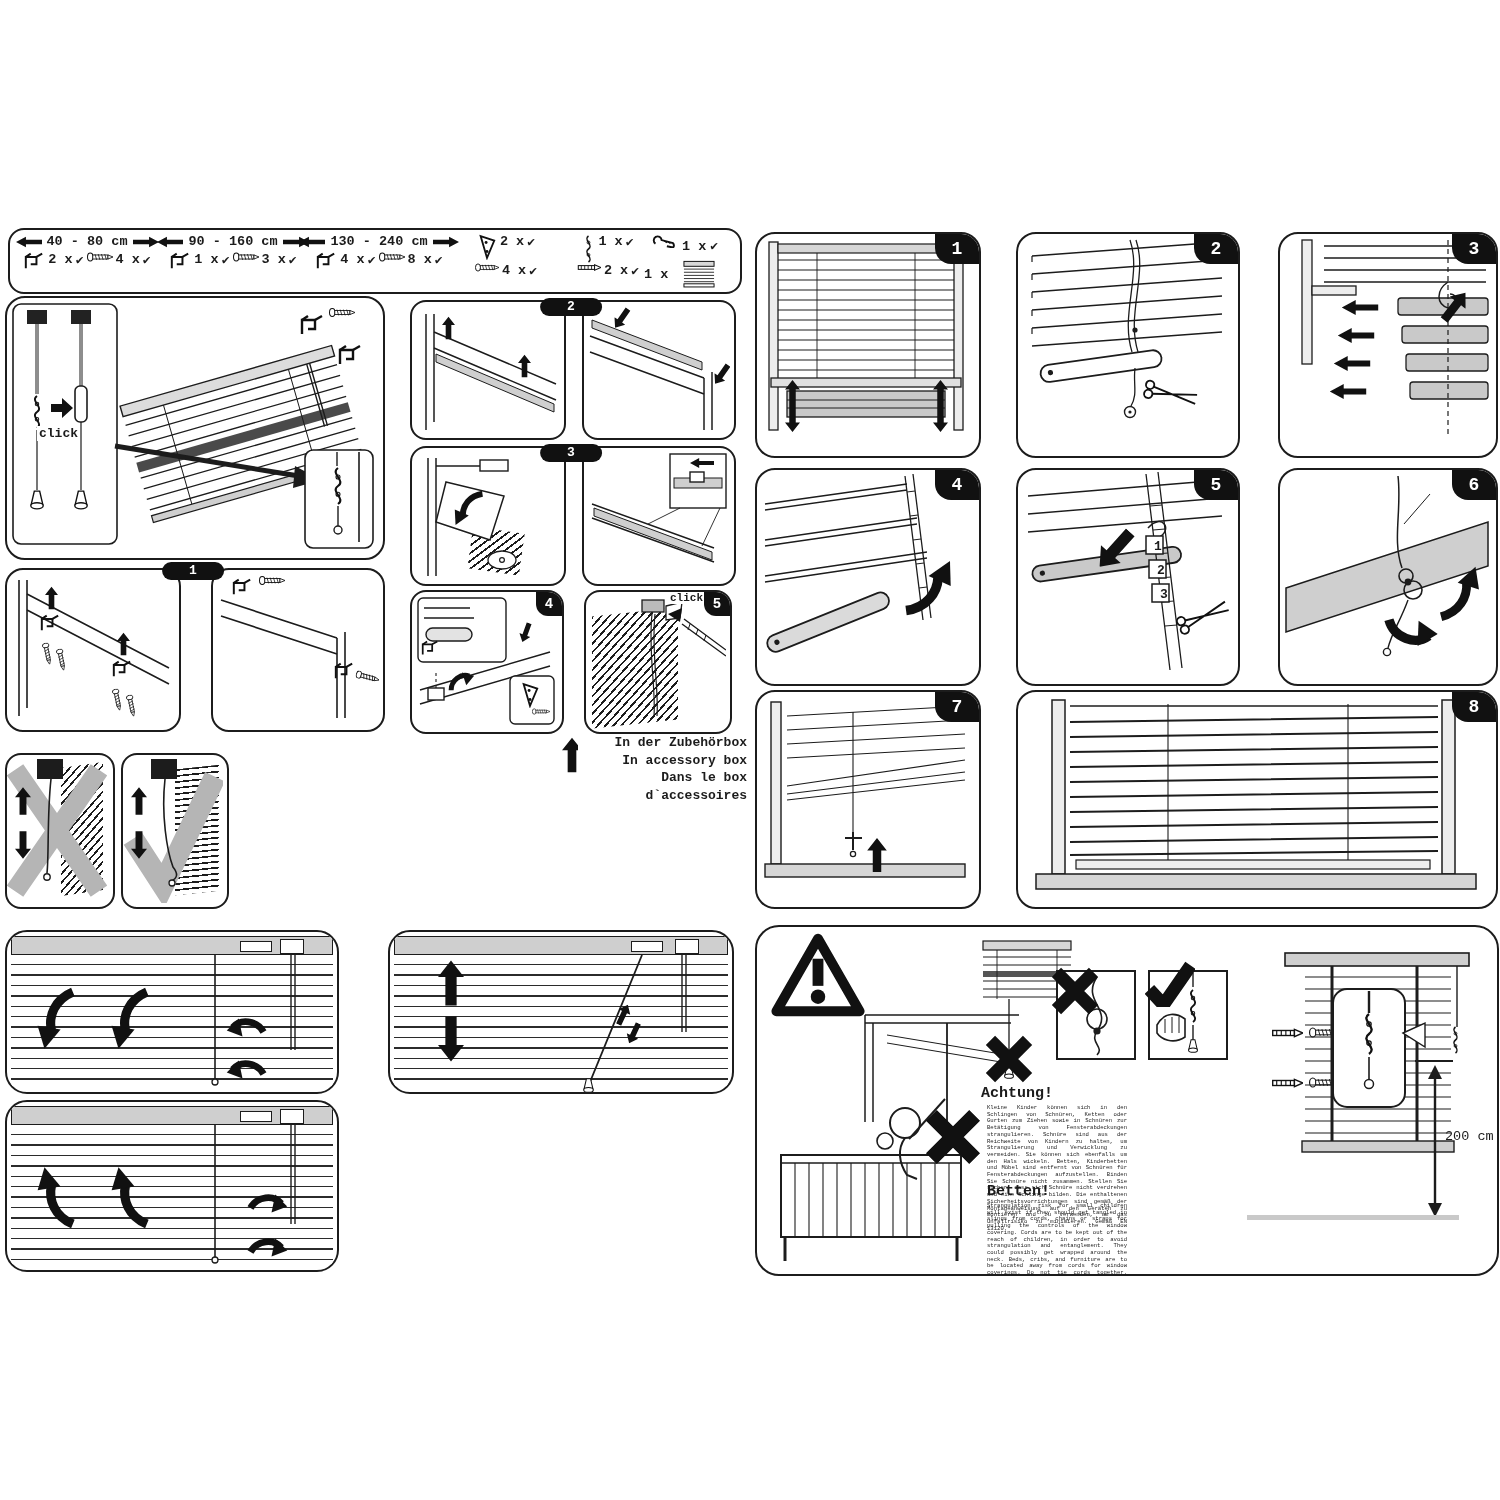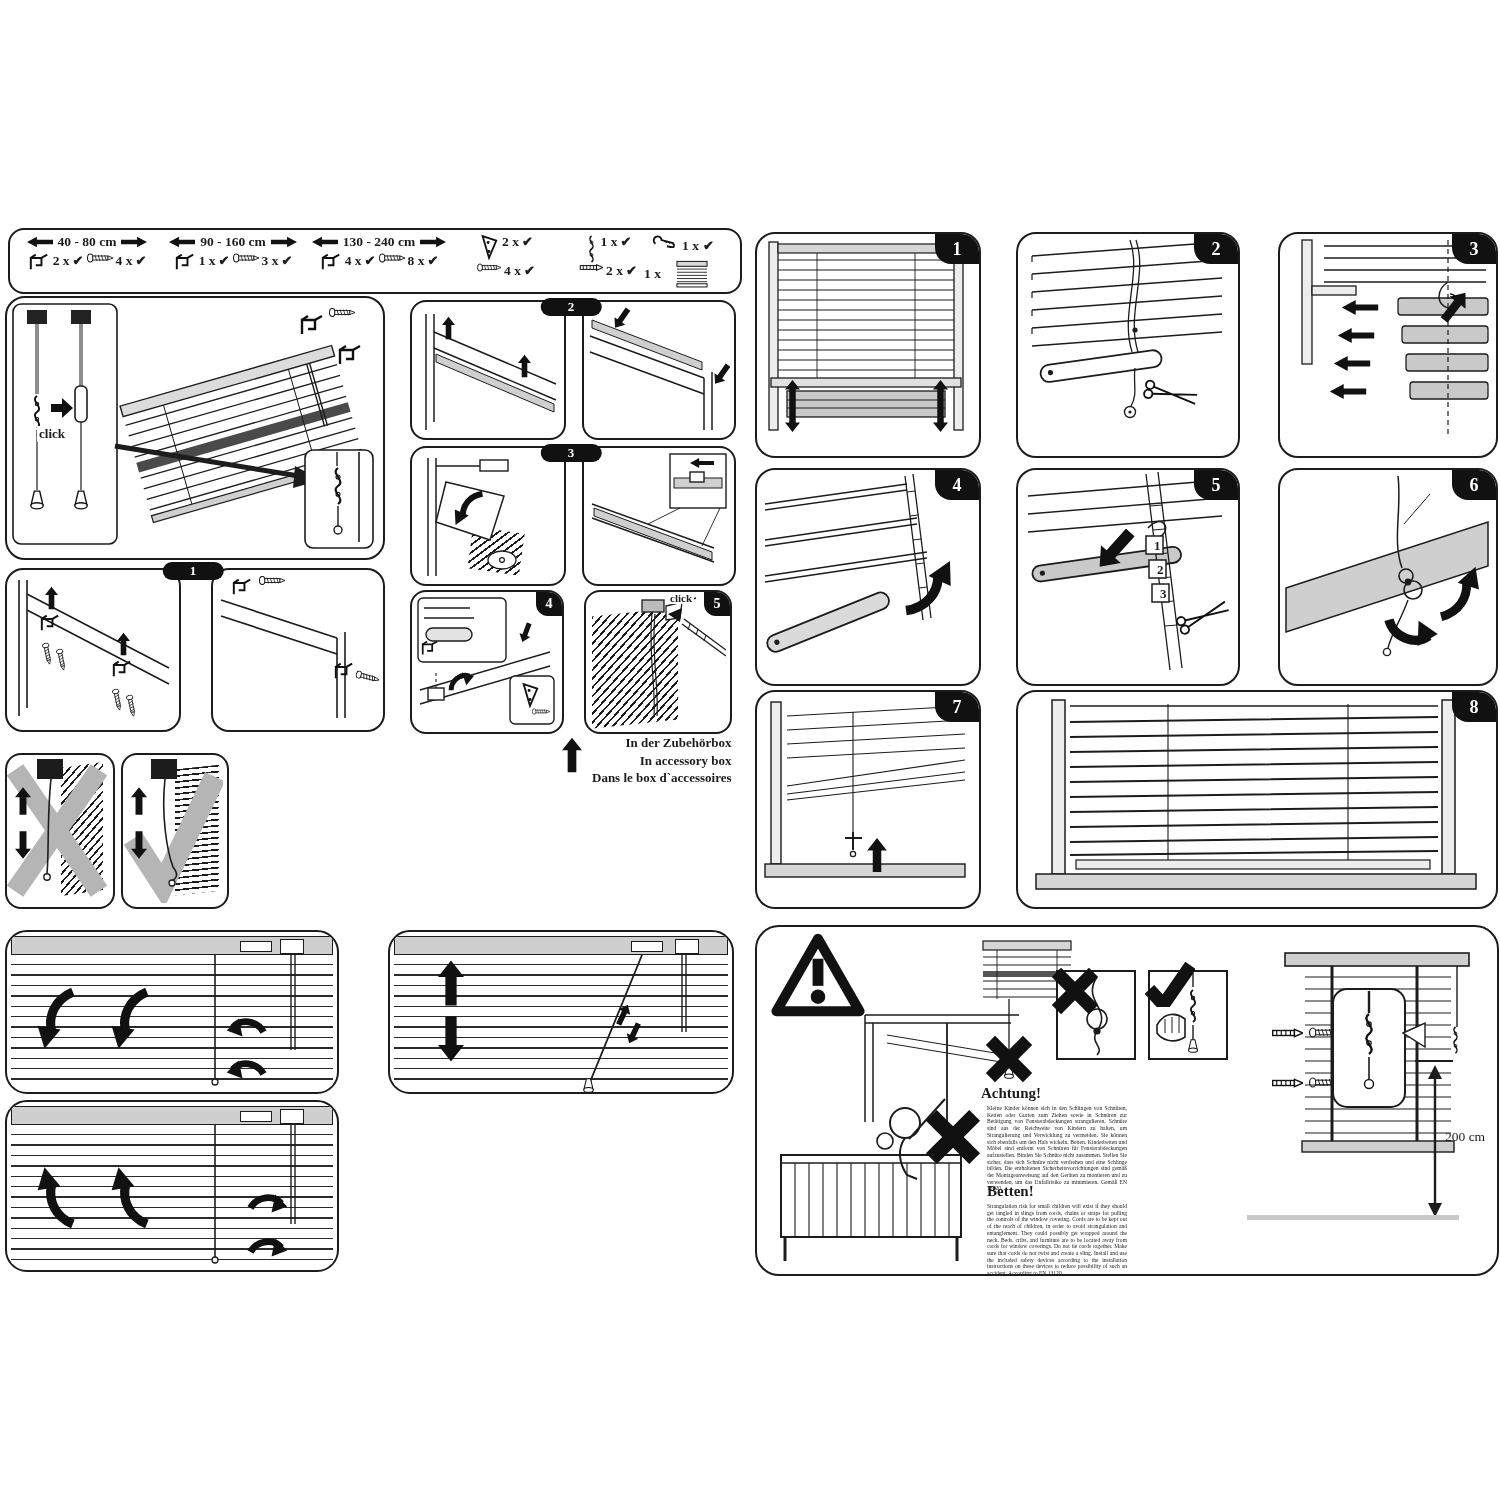--- a/index.html
+++ b/index.html
@@ -1,17 +1,17 @@
 <!DOCTYPE html>
 <html><head>
 <meta charset="utf-8">
 <style>
   html,body{margin:0;padding:0;background:#fff;}
   #canvas{position:relative;width:1500px;height:1500px;background:#ffffff;overflow:hidden;
-          font-family:Liberation Serif, serif;color:#1c1c1c;}
+          font-family:Liberation Mono, monospace;color:#1c1c1c;}
   .panel{position:absolute;background:#fff;border:2px solid #1c1c1c;border-radius:20px;overflow:hidden;}
   .wrap{position:absolute;}
   .abs{position:absolute;}
   .tabC{position:absolute;left:50%;transform:translateX(-50%);top:0;background:#111;color:#fff;
         font-weight:bold;font-size:13px;line-height:18px;height:18px;padding:0 27px;border-radius:9px;z-index:6;text-align:center;}
   .tabR{position:absolute;top:0;right:0;background:#111;color:#fff;font-weight:bold;width:44px;height:30px;
         display:flex;align-items:center;justify-content:center;font-size:18px;border-radius:0 17px 0 16px;z-index:6;}
   .tabRs{width:26px;height:24px;font-size:14px;border-radius:0 12px 0 12px;}
   .slats{background:repeating-linear-gradient(180deg,#ffffff 0px,#ffffff 9px,#2b2b2b 9px,#2b2b2b 10.4px);}
   .hatch{background:repeating-linear-gradient(135deg,#1c1c1c 0px,#1c1c1c 1.8px,#ffffff 1.8px,#ffffff 6.2px);}
@@ -20,21 +20,21 @@
   .pb-head{display:flex;align-items:center;gap:5px;font-weight:bold;font-size:13.5px;}
   .pb-row{display:flex;gap:3px;font-weight:bold;font-size:13.5px;}
   .chk{font-weight:bold;font-size:13px;}
   .qty{font-weight:bold;font-size:13.5px;white-space:nowrap;}
   .optop{position:absolute;left:4px;top:4px;right:4px;height:19px;background:#cfcfcf;border:1px solid #1c1c1c;box-sizing:border-box;}
   .mech1{position:absolute;top:4px;width:32px;height:11px;background:#fff;border:1.5px solid #1c1c1c;box-sizing:border-box;}
   .mech2{position:absolute;top:2px;width:24px;height:15px;background:#fff;border:1.5px solid #1c1c1c;box-sizing:border-box;}
   .stoptxt{position:absolute;font-weight:bold;font-size:19px;letter-spacing:0.5px;}
   .stopsq{position:absolute;width:42px;height:42px;background:#111;}
   .note{display:flex;align-items:flex-start;gap:10px;}
-  .note .lines{display:flex;flex-direction:column;align-items:flex-end;font-weight:bold;font-size:13px;line-height:1.35;}
+  .note .lines{display:flex;flex-direction:column;align-items:flex-end;font-weight:bold;font-size:13px;line-height:1.35;text-align:right;}
   .safeh{position:absolute;font-weight:bold;font-size:15px;}
   .safeb{position:absolute;font-size:5.6px;line-height:1.2;width:140px;text-align:justify;}
   .h150{position:absolute;font-size:13.5px;}
   .clicklab{position:absolute;font-weight:bold;font-size:13px;background:#fff;padding:0 2px;z-index:4;}
   svg{display:block;}
   .ill{position:absolute;left:0;top:0;}
 </style>
 </head>
 <body>
 

